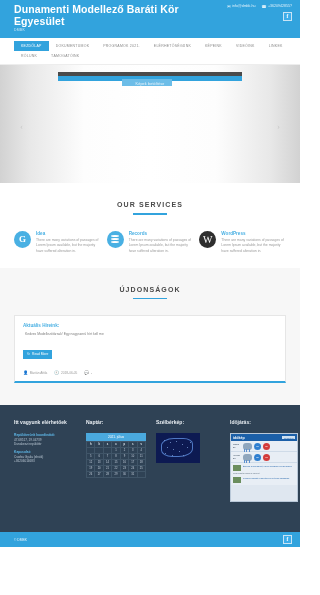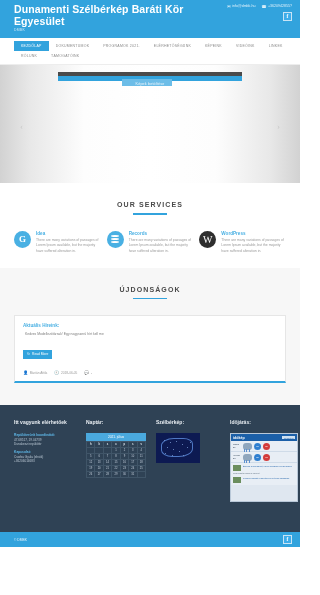--- a/index.html
+++ b/index.html
@@ -108,21 +108,21 @@
   <div class="contact-row">
     <span class="contact-item">
       <span class="ci-ico">✉</span>
       <span>info@dmbk.hu</span>
     </span>
     <span class="contact-item">
       <span class="ci-ico">☎</span>
       <span>+3620942855?</span>
     </span>
   </div>
-  <div class="site-title">Dunamenti Szélbérkép Baráti Kör Egyesület</div>
+  <div class="site-title">Dunamenti Modellező Baráti Kör Egyesület</div>
   <div class="site-sub">DMBK</div>
   <div class="fb-box">
     <span class="fb-glyph">f</span>
   </div>
 </div>
 
 <div class="navbar">
   <div class="nav-row">
     <span class="nav-item active">KEZDŐLAP</span>
     <span class="nav-item">DOKUMENTUMOK</span>

